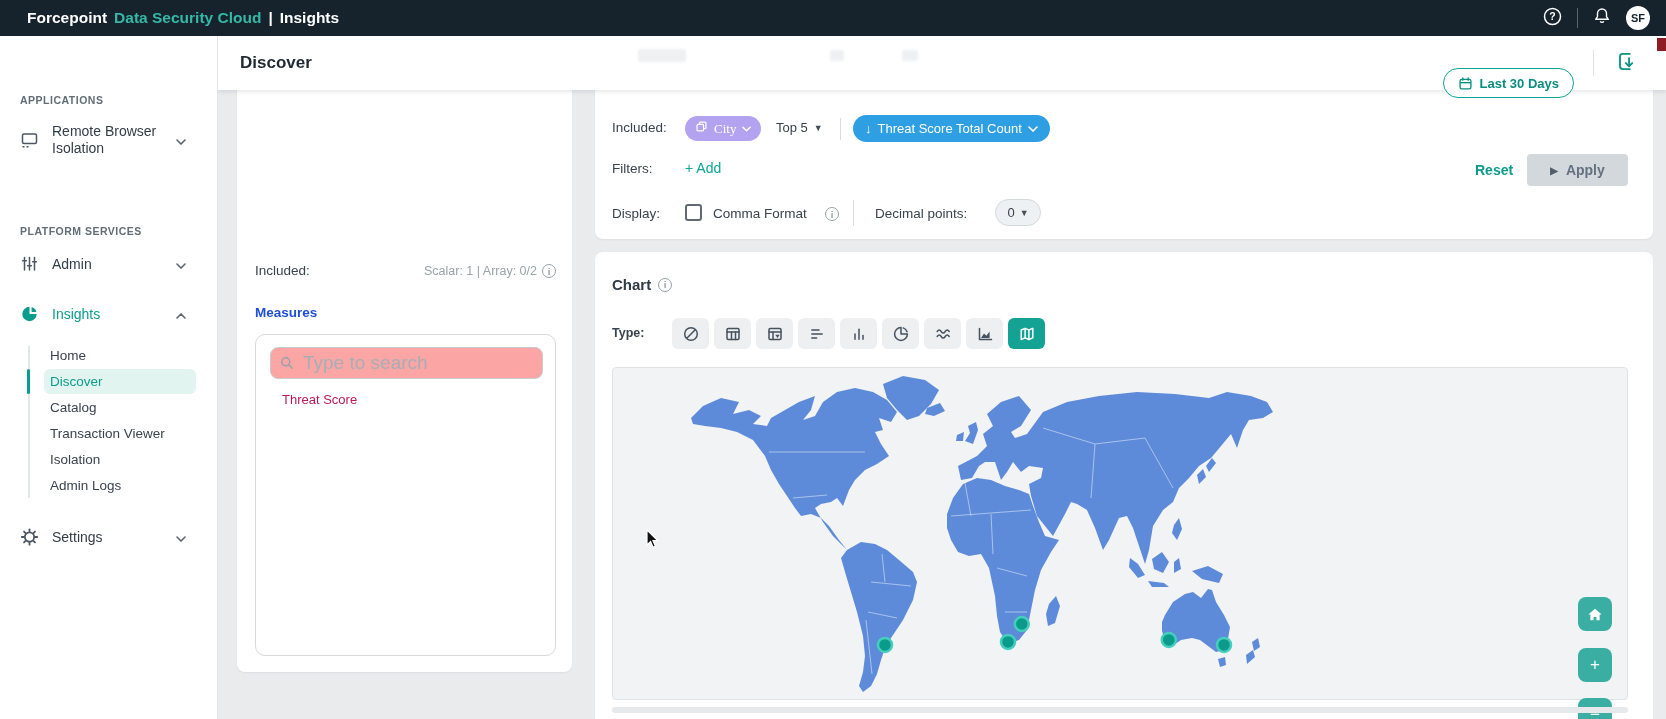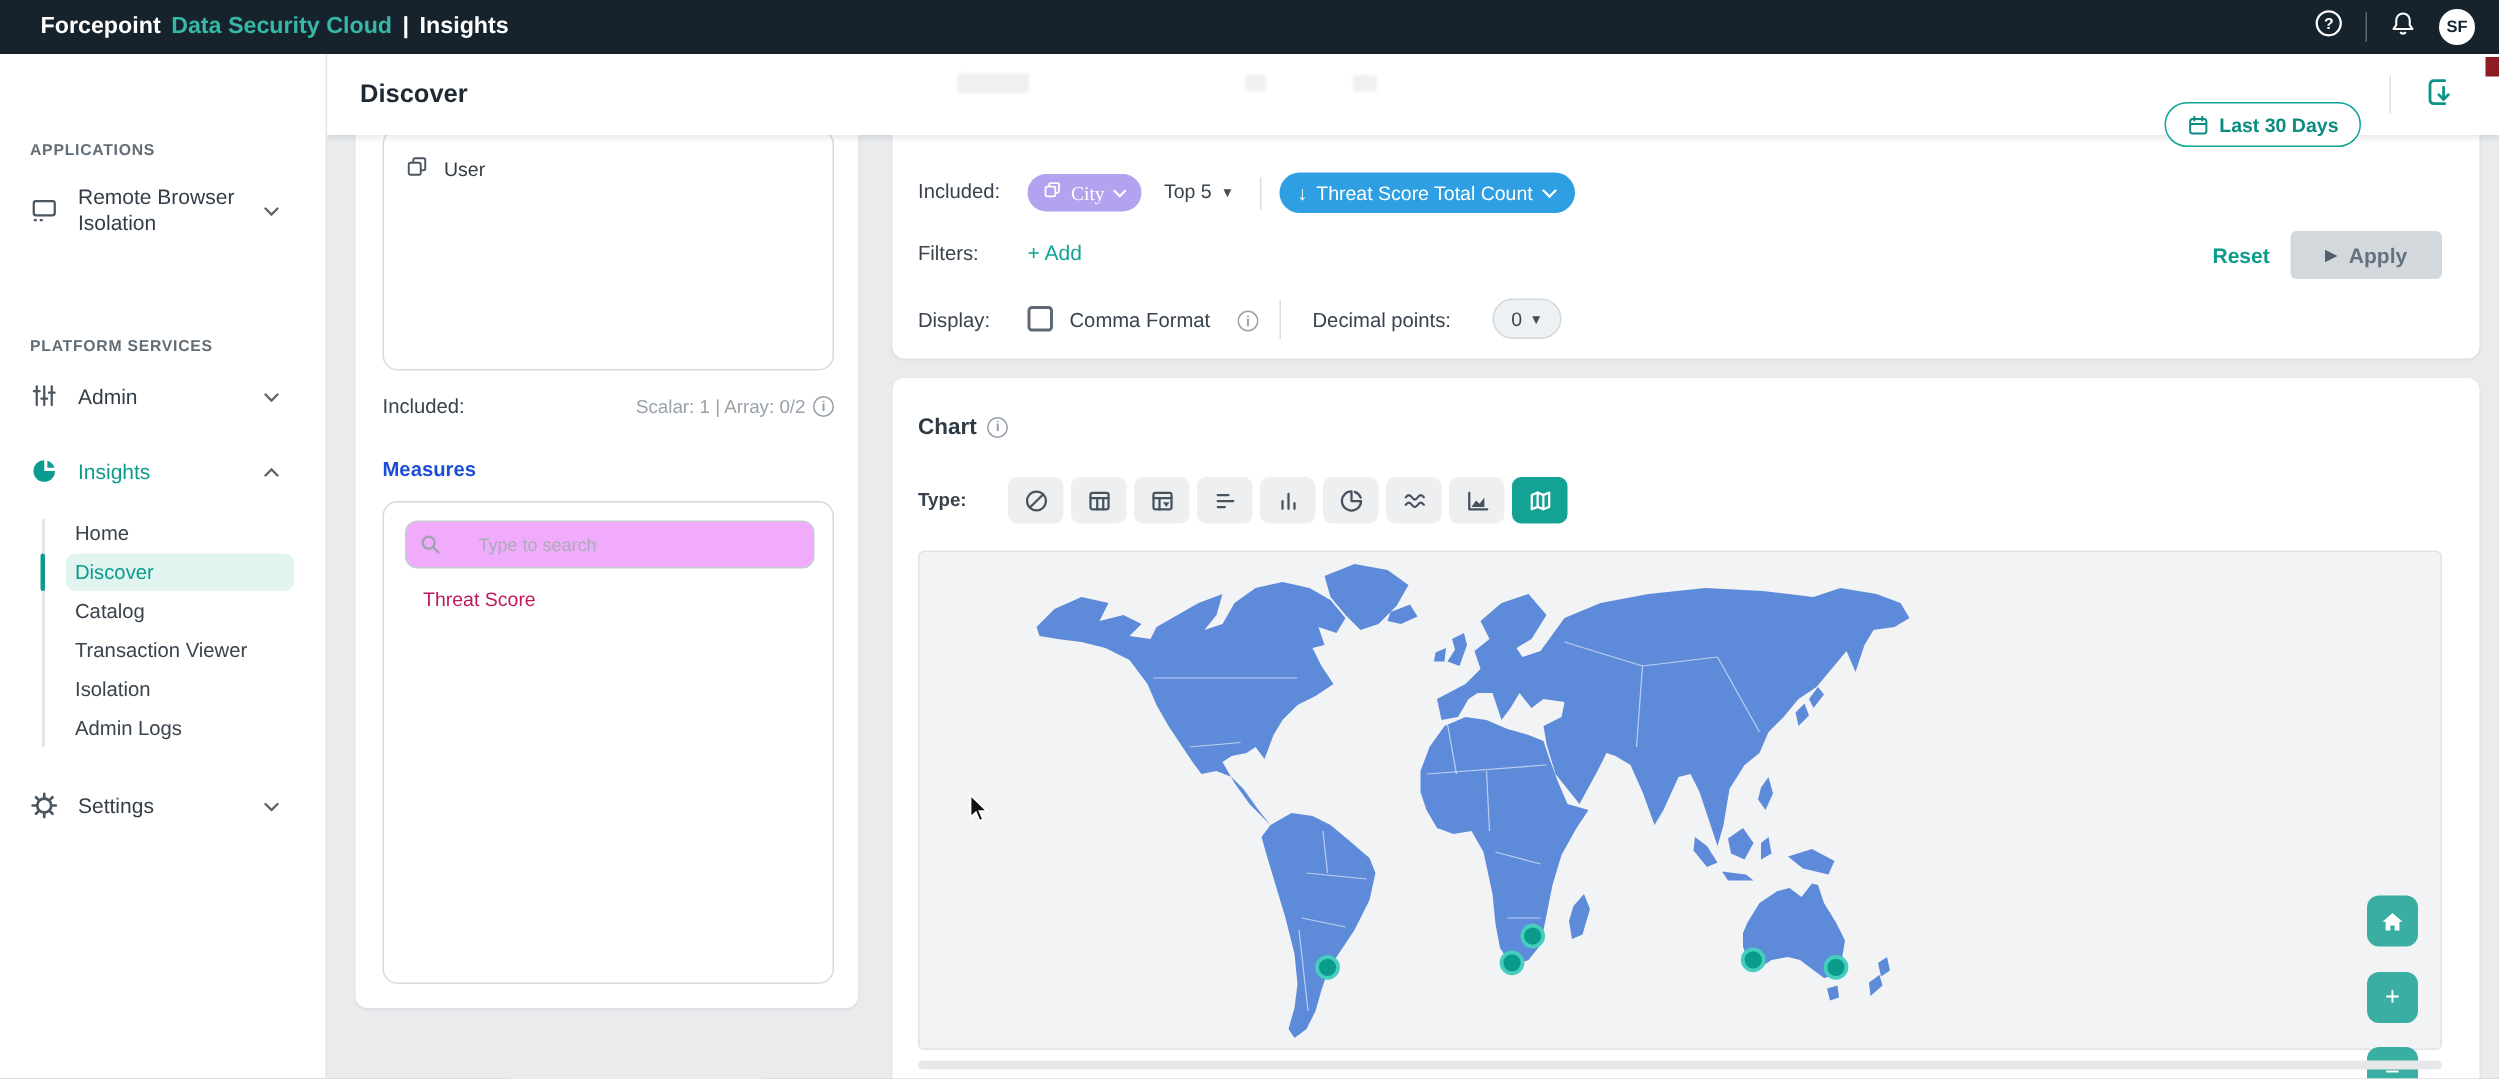--- a/index.html
+++ b/index.html
@@ -52,22 +52,22 @@
   .data-panel { left:237px; top:36px; width:335px; height:636px; z-index:1; }
   .inner-box { position:absolute; border:1px solid #d6dadd; border-radius:10px; background:#fff; }
   .dim-row { position:absolute; left:14px; top:16px; display:flex; align-items:center; gap:10px;
              font-size:13px; color:#2f3a44; cursor:pointer; }
   .included-label { position:absolute; left:18px; top:227px; font-size:13.5px; font-weight:500; color:#39434d; }
   .included-summary { position:absolute; right:16px; top:228px; font-size:12.5px; color:#9aa2aa;
                       display:flex; align-items:center; gap:5px; }
   .measures-label { position:absolute; left:18px; top:269px; font-size:13.5px; font-weight:bold; color:#1d4ed8; }
   .search-wrap { position:absolute; left:14px; top:12px; width:273px; height:32px; }
   .search-wrap input { width:100%; height:100%; border:1.3px solid #c6ccd1; border-radius:8px;
-                       padding:0 10px 0 48px; font-size:12px; color:#39434d; outline:none;
-                       font-family:"Liberation Sans",sans-serif; background:#f0abfc; }
+                       padding:0 10px 0 32px; font-size:19px; color:#39434d; outline:none;
+                       font-family:"Liberation Sans",sans-serif; background:#fca5a5; }
   .search-wrap input::placeholder { color:#a8aeb5; }
   .search-wrap svg { position:absolute; left:9px; top:8px; }
   .measure-item { position:absolute; left:26px; top:57px; font-size:13px; color:#be185d; cursor:pointer; }
 
   
   .query-panel { left:595px; top:36px; width:1058px; height:203px; z-index:1; }
   .q-label { position:absolute; font-size:13.5px; font-weight:500; color:#39434d; }
   .chip { position:absolute; display:flex; align-items:center; gap:6px; color:#fff; font-size:13px;
           font-weight:500; border-radius:13px; padding:0 10px; cursor:pointer; }
   .chip-purple { left:90px; top:80px; height:25px; background:#b2a2f0;font-family:Liberation Serif, serif; }
@@ -240,31 +240,20 @@
       <span class="lbl">Settings</span>
       <span class="chev">
         <svg width="10" height="6" viewBox="0 0 10 6">
             <polyline points="1,1 5,5 9,1" fill="none" stroke="#5c6771" stroke-width="1.6" stroke-linecap="round"></polyline>
           </svg>
       </span>
     </div>
   </aside>
 
   <section class="card data-panel">
-    <div class="inner-box" style="left:18px; top:50px; width:301px; height:161px;">
-      <div class="dim-row">
-        <span>
-          <svg width="16" height="16" viewBox="0 0 16 16">
-              <rect x="5.5" y="2.5" width="8" height="8" rx="1.2" fill="none" stroke="#4b5661" stroke-width="1.3"></rect>
-              <rect x="2.5" y="5.5" width="8" height="8" rx="1.2" fill="#fff" stroke="#4b5661" stroke-width="1.3"></rect>
-            </svg>
-        </span>
-        <span>User</span>
-      </div>
-    </div>
 
     <div class="included-label">Included:</div>
     <div class="included-summary">
       <span>Scalar: 1 | Array: 0/2</span>
       <span class="inf">i</span>
     </div>
 
     <div class="measures-label">Measures</div>
 
     <div class="inner-box" style="left:18px; top:298px; width:301px; height:322px;">

